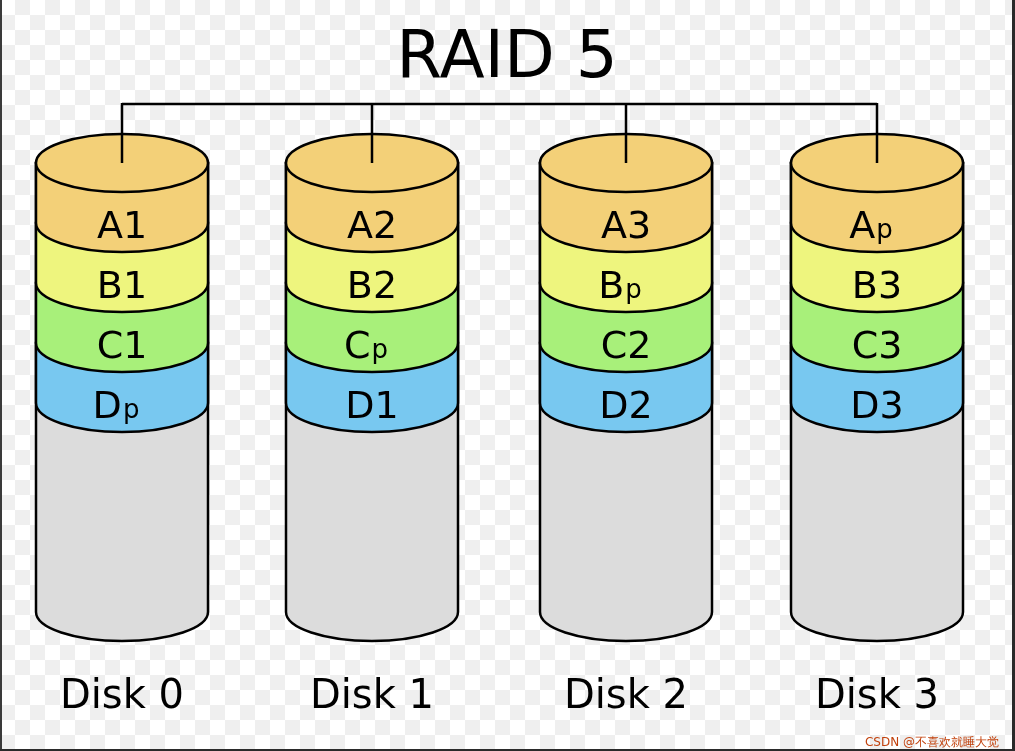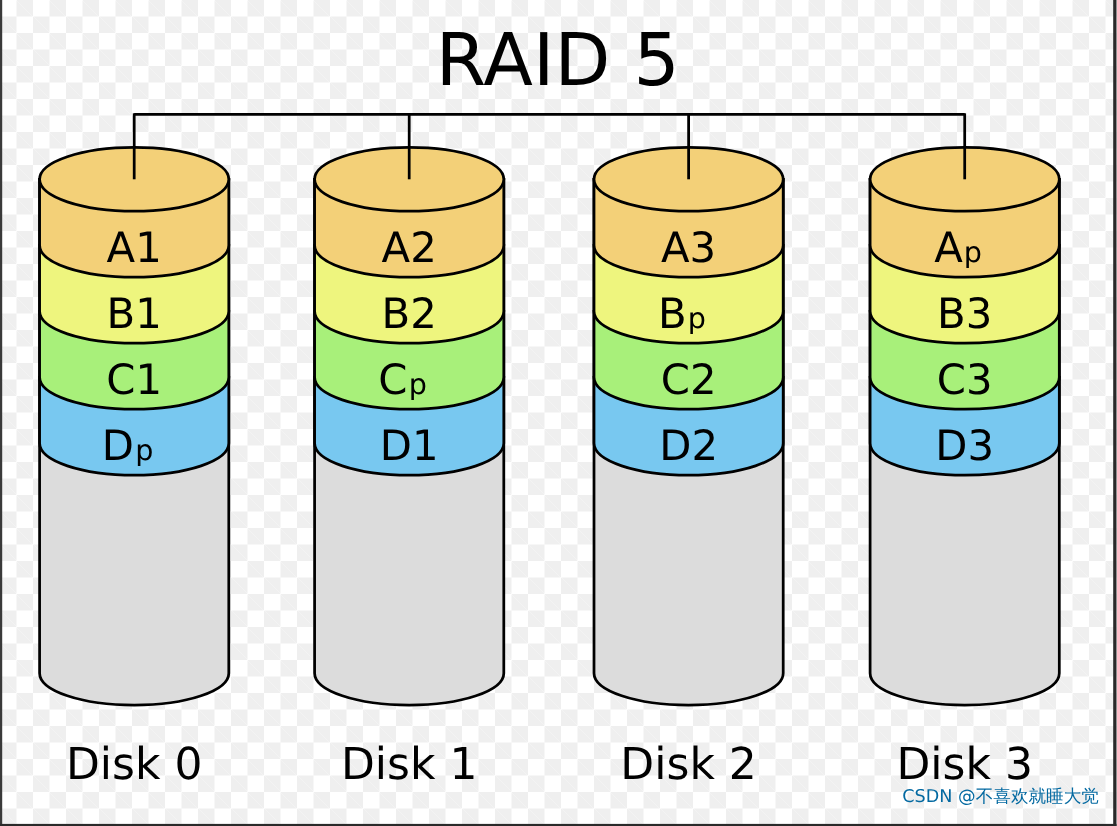--- a/index.html
+++ b/index.html
@@ -7,22 +7,22 @@
     background-color:#ffffff;
     background-image:
       linear-gradient(45deg, #efefef 25%, transparent 25%, transparent 75%, #efefef 75%),
       linear-gradient(45deg, #efefef 25%, transparent 25%, transparent 75%, #efefef 75%);
     background-size:30px 30px; background-position:0 0, 15px 15px;
     font-family:"DejaVu Sans", sans-serif; }
   .frame-left { position:absolute; left:0; top:0; width:2px; height:751px; background:#3a3a3a; }
   .frame-right { position:absolute; right:0; top:0; width:3px; height:751px; background:#2a2a2a; }
   .frame-bottom { position:absolute; left:0; bottom:0; width:1015px; height:2px; background:#2a2a2a; }
   svg { position:absolute; left:0; top:0; }
-  .watermark { position:absolute; right:16px; bottom:16px; font-family:"DejaVu Sans", sans-serif;
-    font-size:16px; color:#0369a1; }
+  .watermark { position:absolute; right:16px; bottom:0; font-family:"DejaVu Sans", sans-serif;
+    font-size:12px; color:#c2410c; }
 </style>
 </head>
 <body>
 
 <div class="frame-left"></div>
 <div class="frame-right"></div>
 <div class="frame-bottom"></div>
 
 <svg id="diagram" width="1015" height="751">
   <text id="title" x="507" y="77" text-anchor="middle" font-size="66" font-family="DejaVu Sans, sans-serif" fill="#000">RAID 5</text>

